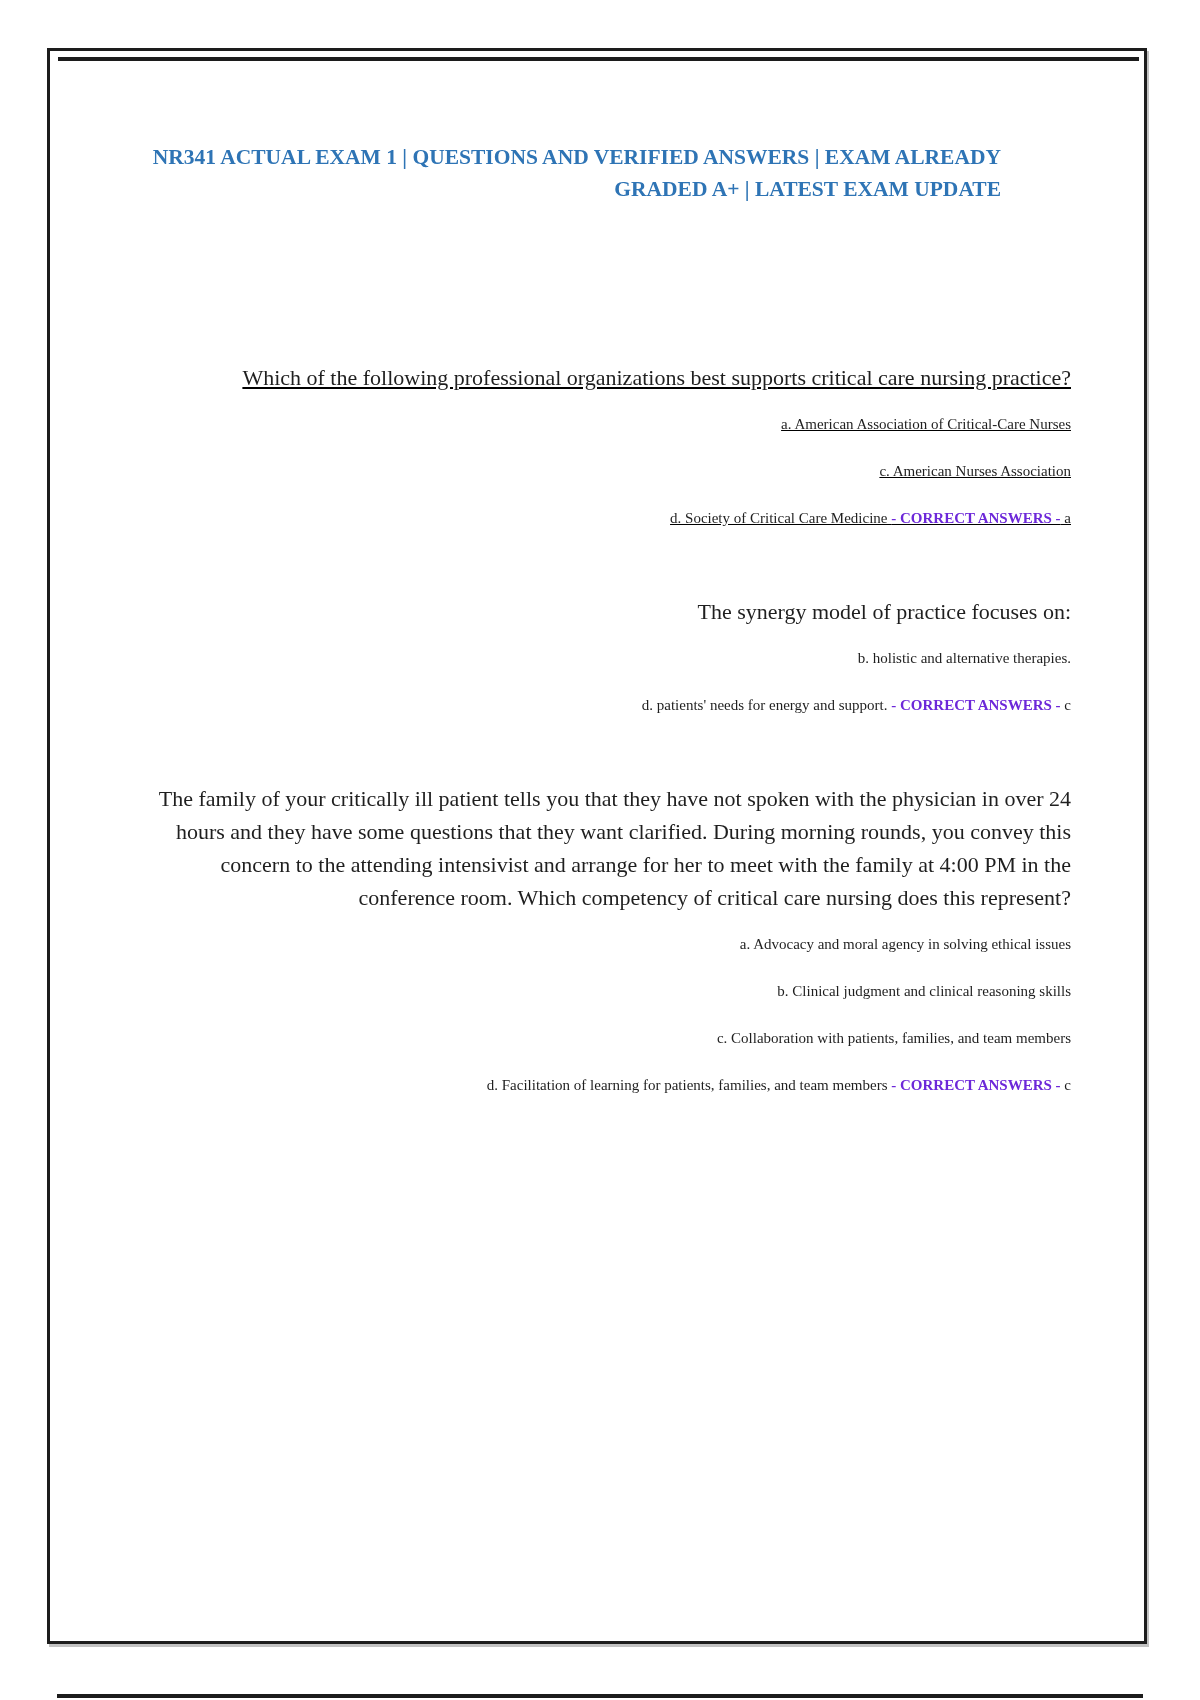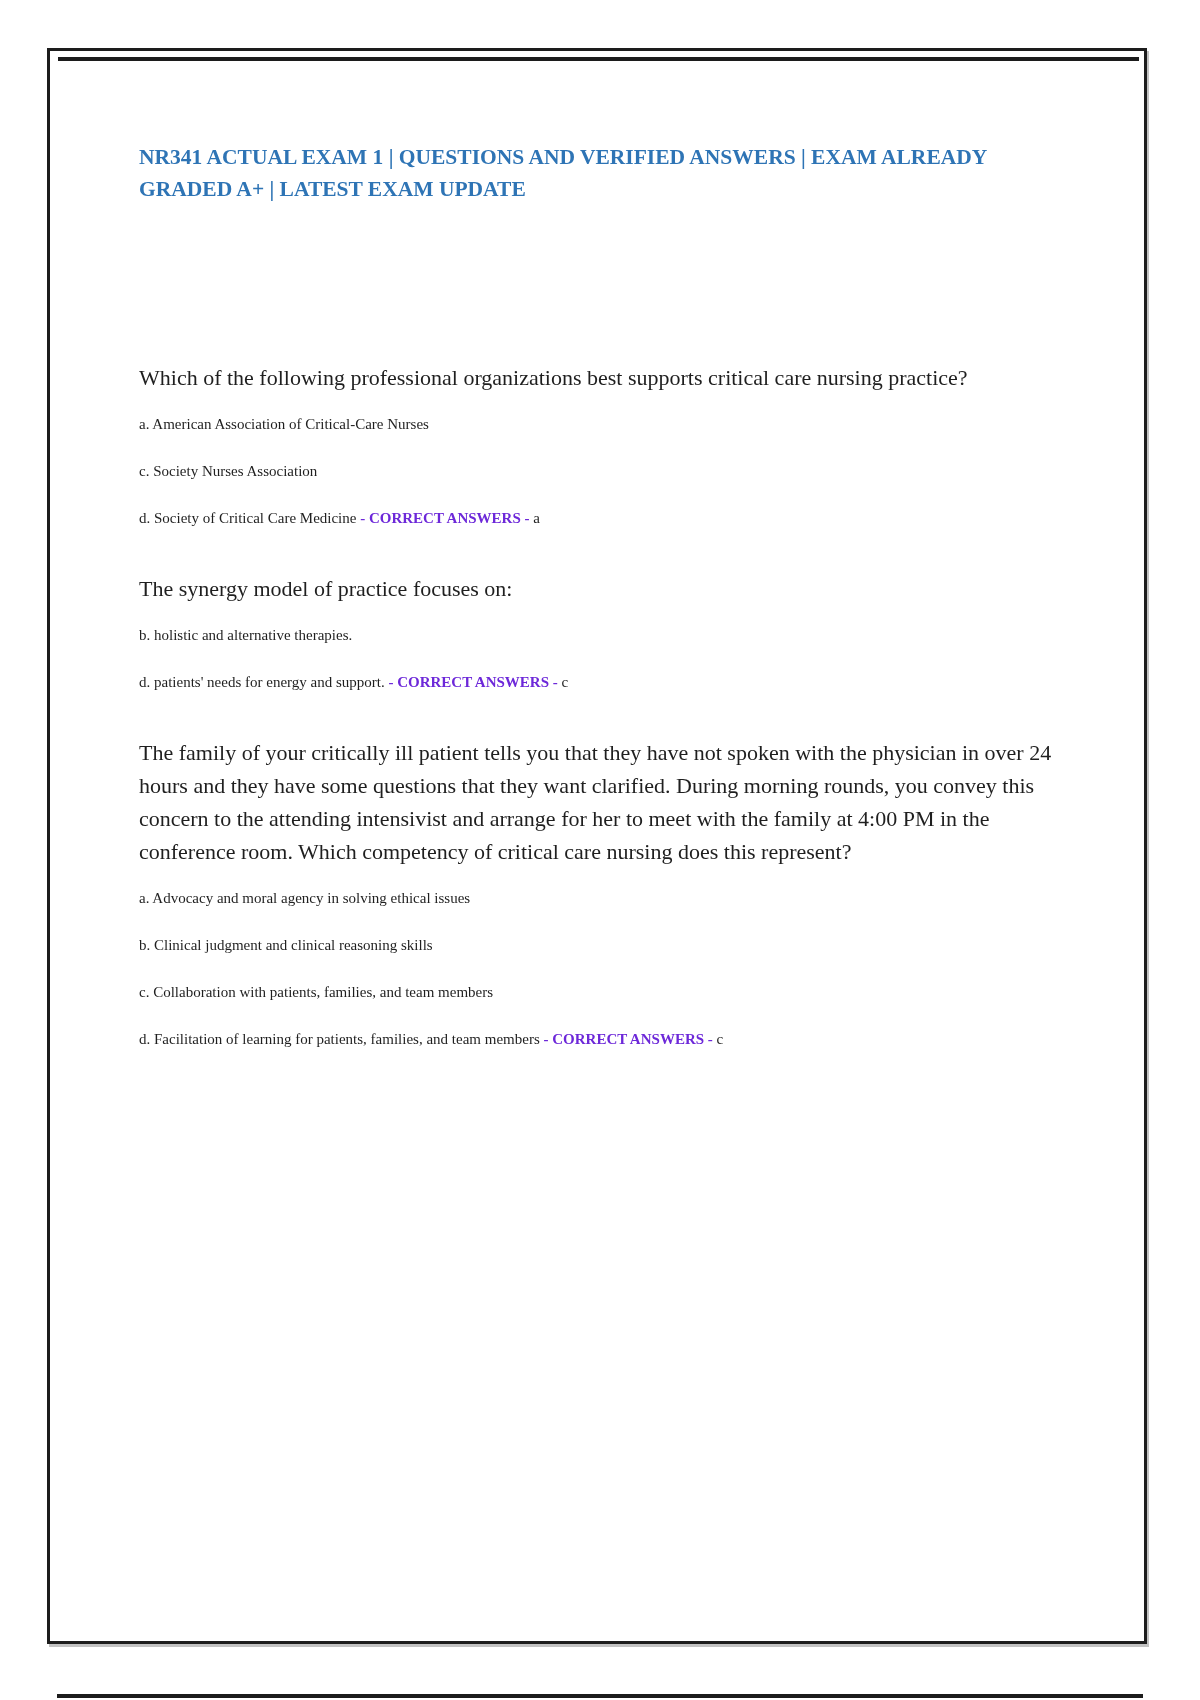--- a/index.html
+++ b/index.html
@@ -34,32 +34,33 @@
     right: 5px;
     top: 6px;
     height: 4px;
     background: #1c1c1c;
   }
   .page-content {
     position: absolute;
     left: 89px;
     top: 0;
     width: 932px;
+    text-align: right;
   }
   .doc-title {
     margin: 90px 0 0 0;
     max-width: 862px;
     font-size: 21.5px;
     line-height: 32px;
     font-weight: bold;
     color: #2e74b5;
   }
   .question-block { margin: 0; }
-  .question-block.first { margin-top: 156px; }
-  .question-block.later { margin-top: 37px; }
+  .question-block.first { margin-top: 156px; text-decoration: underline; }
+  .question-block.later { margin-top: 60px; }
   .question-text {
     margin: 0;
     font-size: 22px;
     line-height: 33px;
     color: #1f1f1f;
   }
   .option {
     margin: 14px 0 0 0;
     font-size: 15px;
     line-height: 33px;
@@ -86,21 +87,21 @@
   <div class="page-frame">
     <div class="top-rule"></div>
 
     <div class="page-content">
 
       <h1 class="doc-title">NR341 ACTUAL EXAM 1 | QUESTIONS AND VERIFIED ANSWERS | EXAM ALREADY GRADED A+ | LATEST EXAM UPDATE</h1>
 
       <div class="question-block first">
         <p class="question-text">Which of the following professional organizations best supports critical care nursing practice?</p>
         <p class="option"><span>a. American Association of Critical-Care Nurses</span><span class="marker"></span><span></span></p>
-        <p class="option"><span>c. Society Nurses Association</span><span class="marker"></span><span></span></p>
+        <p class="option"><span>c. American Nurses Association</span><span class="marker"></span><span></span></p>
         <p class="option"><span>d. Society of Critical Care Medicine </span><span class="marker">- CORRECT ANSWERS -</span><span> a</span></p>
       </div>
 
       <div class="question-block later">
         <p class="question-text">The synergy model of practice focuses on:</p>
         <p class="option"><span>b. holistic and alternative therapies.</span><span class="marker"></span><span></span></p>
         <p class="option"><span>d. patients' needs for energy and support. </span><span class="marker">- CORRECT ANSWERS -</span><span> c</span></p>
       </div>
 
       <div class="question-block later">

